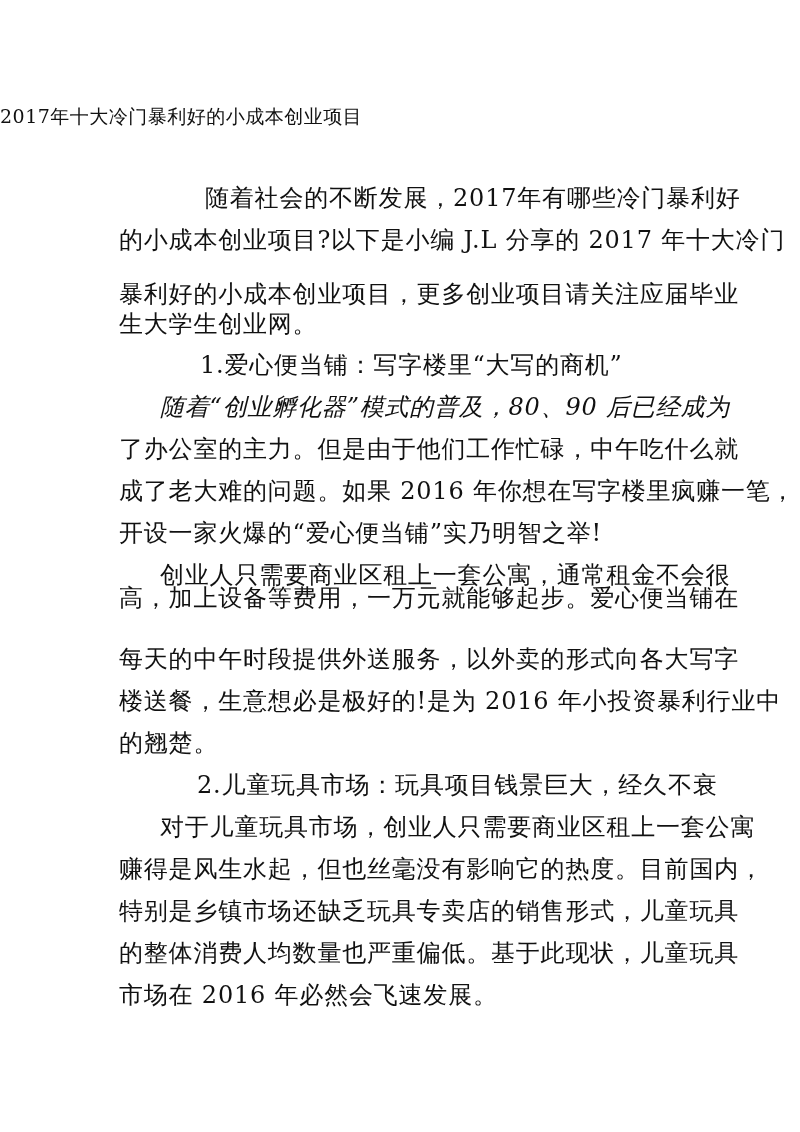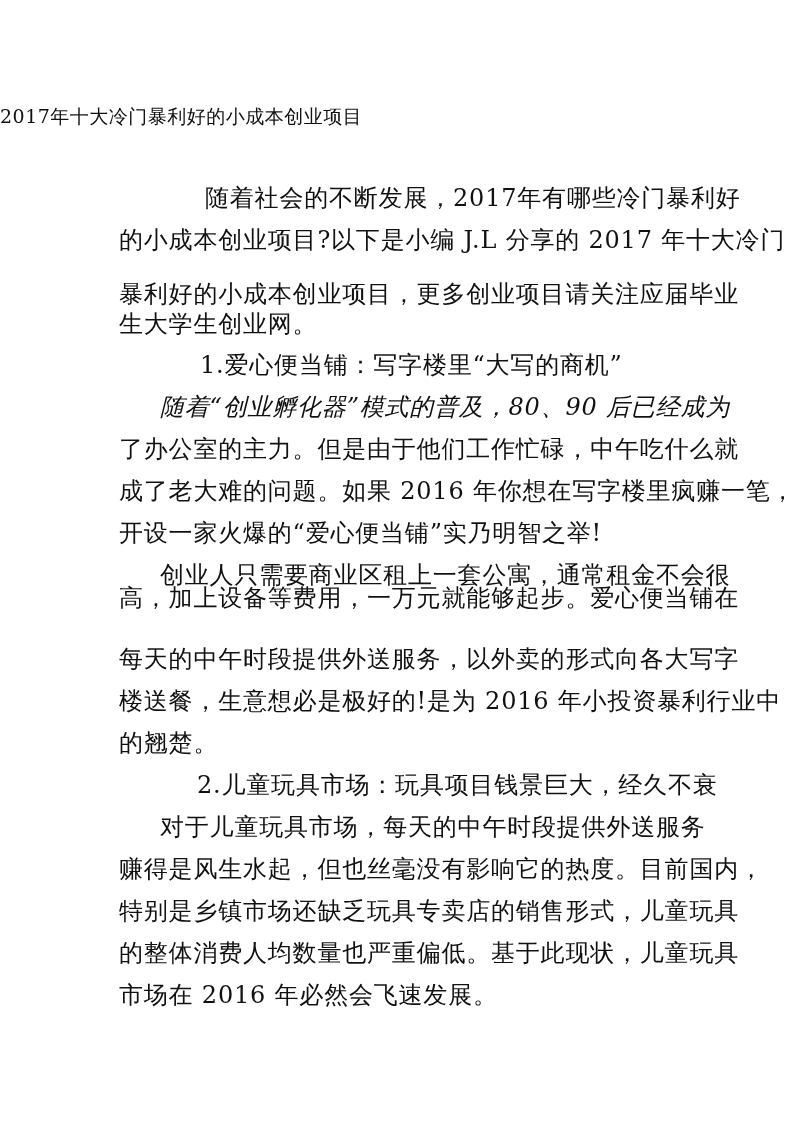--- a/index.html
+++ b/index.html
@@ -32,19 +32,19 @@
       <div class="line" style="top: 393px; left: 160px; font-style: italic;">随着“创业孵化器”模式的普及，80、90 后已经成为</div>
       <div class="line" style="top: 435px; left: 119px;">了办公室的主力。但是由于他们工作忙碌，中午吃什么就</div>
       <div class="line" style="top: 477px; left: 119px;">成了老大难的问题。如果 2016 年你想在写字楼里疯赚一笔，</div>
       <div class="line" style="top: 519px; left: 119px;">开设一家火爆的“爱心便当铺”实乃明智之举!</div>
       <div class="line" style="top: 561px; left: 160px;">创业人只需要商业区租上一套公寓，通常租金不会很</div>
       <div class="line" style="top: 584px; left: 119px;">高，加上设备等费用，一万元就能够起步。爱心便当铺在</div>
       <div class="line" style="top: 645px; left: 119px;">每天的中午时段提供外送服务，以外卖的形式向各大写字</div>
       <div class="line" style="top: 687px; left: 119px;">楼送餐，生意想必是极好的!是为 2016 年小投资暴利行业中</div>
       <div class="line" style="top: 729px; left: 119px;">的翘楚。</div>
       <div class="line" style="top: 771px; left: 160px; margin-left: 37px;">2.儿童玩具市场：玩具项目钱景巨大，经久不衰</div>
-      <div class="line" style="top: 813px; left: 160px;">对于儿童玩具市场，每天的中午时段提供外送服务</div>
+      <div class="line" style="top: 813px; left: 160px;">对于儿童玩具市场，创业人只需要商业区租上一套公寓</div>
       <div class="line" style="top: 855px; left: 119px;">赚得是风生水起，但也丝毫没有影响它的热度。目前国内，</div>
       <div class="line" style="top: 897px; left: 119px;">特别是乡镇市场还缺乏玩具专卖店的销售形式，儿童玩具</div>
       <div class="line" style="top: 939px; left: 119px;">的整体消费人均数量也严重偏低。基于此现状，儿童玩具</div>
       <div class="line" style="top: 981px; left: 119px;">市场在 2016 年必然会飞速发展。</div>
     </div>
 </div>
 
 </body></html>

